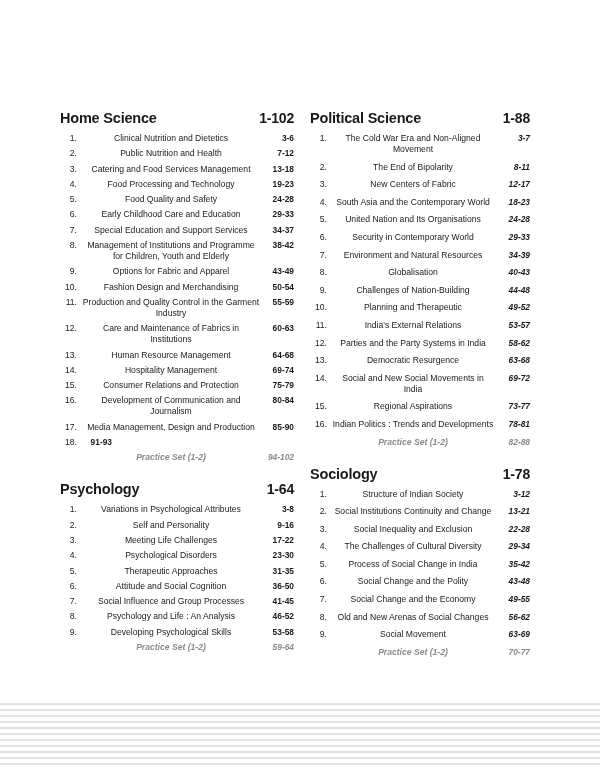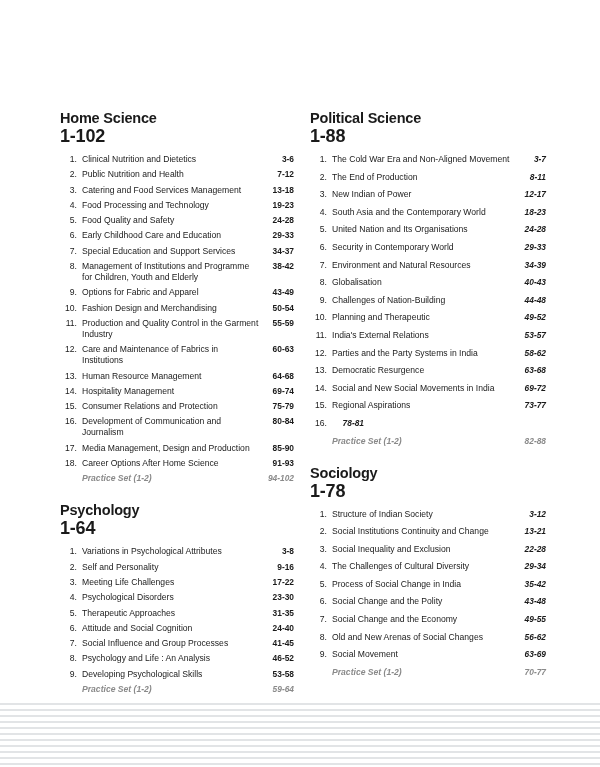--- a/index.html
+++ b/index.html
@@ -42,45 +42,45 @@
     box-sizing: border-box;
   }
   .col-left {
     width: 300px;
     padding-left: 60px;
     padding-right: 6px;
   }
   .col-right {
     width: 300px;
     padding-left: 10px;
-    padding-right: 54px;
+    padding-right: 70px;
   }
 
   
   .section + .section {
     margin-top: 18px;
   }
 
   .section-head {
     display: flex;
-    flex-direction: column;
+    flex-direction: row;
     align-items: baseline;
     justify-content: space-between;
     font-weight: bold;
     font-size: 14.5px;
     letter-spacing: -0.2px;
     color: #1a1a1a;
     margin-bottom: 7px;
   }
   .section-title {
     white-space: nowrap;
   }
   .section-pages {
     white-space: nowrap;
-    font-size: 18px;
+    font-size: 14px;
   }
 
   
   .entries {
     margin: 0;
     padding: 0;
     list-style: none;
   }
   .entry {
     display: flex;
@@ -96,20 +96,21 @@
   .entry-num {
     flex: 0 0 auto;
     width: 17px;
     text-align: right;
     padding-right: 5px;
     white-space: nowrap;
   }
   .entry-title {
     flex: 1 1 auto;
     padding-right: 4px;
+    text-align: center;
   }
   .entry-pages {
     flex: 0 0 auto;
     text-align: right;
     white-space: nowrap;
     font-weight: bold;
     font-size: 8.4px;
   }
   .col-left .entry-pages { min-width: 30px; }
   .col-right .entry-pages { min-width: 32px; font-style: italic; }
@@ -237,21 +238,20 @@
               <span class="entry-title">Development of Communication and Journalism</span>
               <span class="entry-pages">80-84</span>
             </li>
             <li class="entry">
               <span class="entry-num">17.</span>
               <span class="entry-title">Media Management, Design and Production</span>
               <span class="entry-pages">85-90</span>
             </li>
             <li class="entry">
               <span class="entry-num">18.</span>
-              <span class="entry-title">Career Options After Home Science</span>
               <span class="entry-pages">91-93</span>
             </li>
             <li class="entry practice">
               <span class="entry-num"></span>
               <span class="entry-title">Practice Set (1-2)</span>
               <span class="entry-pages">94-102</span>
             </li>
           </ul>
         </div>
         <div class="section">
@@ -281,21 +281,21 @@
               <span class="entry-pages">23-30</span>
             </li>
             <li class="entry">
               <span class="entry-num">5.</span>
               <span class="entry-title">Therapeutic Approaches</span>
               <span class="entry-pages">31-35</span>
             </li>
             <li class="entry">
               <span class="entry-num">6.</span>
               <span class="entry-title">Attitude and Social Cognition</span>
-              <span class="entry-pages">24-40</span>
+              <span class="entry-pages">36-50</span>
             </li>
             <li class="entry">
               <span class="entry-num">7.</span>
               <span class="entry-title">Social Influence and Group Processes</span>
               <span class="entry-pages">41-45</span>
             </li>
             <li class="entry">
               <span class="entry-num">8.</span>
               <span class="entry-title">Psychology and Life : An Analysis</span>
               <span class="entry-pages">46-52</span>
@@ -320,26 +320,26 @@
             <span class="section-pages">1-88</span>
           </div>
           <ul class="entries">
             <li class="entry">
               <span class="entry-num">1.</span>
               <span class="entry-title">The Cold War Era and Non-Aligned Movement</span>
               <span class="entry-pages">3-7</span>
             </li>
             <li class="entry">
               <span class="entry-num">2.</span>
-              <span class="entry-title">The End of Production</span>
+              <span class="entry-title">The End of Bipolarity</span>
               <span class="entry-pages">8-11</span>
             </li>
             <li class="entry">
               <span class="entry-num">3.</span>
-              <span class="entry-title">New Indian of Power</span>
+              <span class="entry-title">New Centers of Fabric</span>
               <span class="entry-pages">12-17</span>
             </li>
             <li class="entry">
               <span class="entry-num">4.</span>
               <span class="entry-title">South Asia and the Contemporary World</span>
               <span class="entry-pages">18-23</span>
             </li>
             <li class="entry">
               <span class="entry-num">5.</span>
               <span class="entry-title">United Nation and Its Organisations</span>
@@ -390,20 +390,21 @@
               <span class="entry-title">Social and New Social Movements in India</span>
               <span class="entry-pages">69-72</span>
             </li>
             <li class="entry">
               <span class="entry-num">15.</span>
               <span class="entry-title">Regional Aspirations</span>
               <span class="entry-pages">73-77</span>
             </li>
             <li class="entry">
               <span class="entry-num">16.</span>
+              <span class="entry-title">Indian Politics : Trends and Developments</span>
               <span class="entry-pages">78-81</span>
             </li>
             <li class="entry practice">
               <span class="entry-num"></span>
               <span class="entry-title">Practice Set (1-2)</span>
               <span class="entry-pages">82-88</span>
             </li>
           </ul>
         </div>
         <div class="section">

